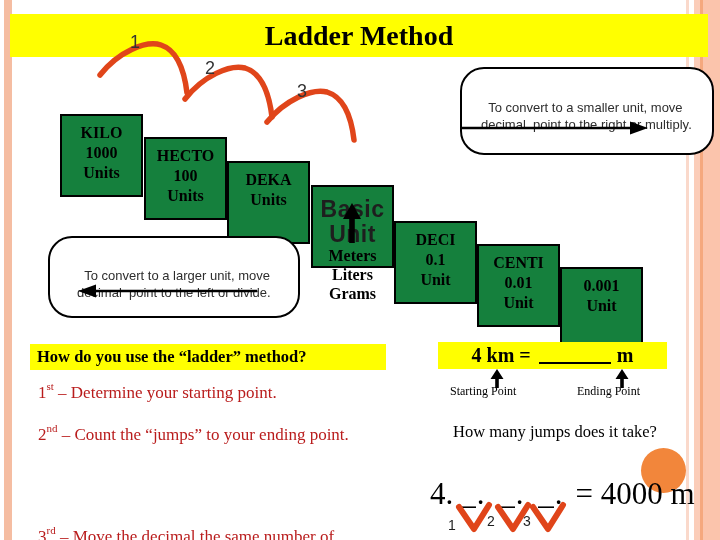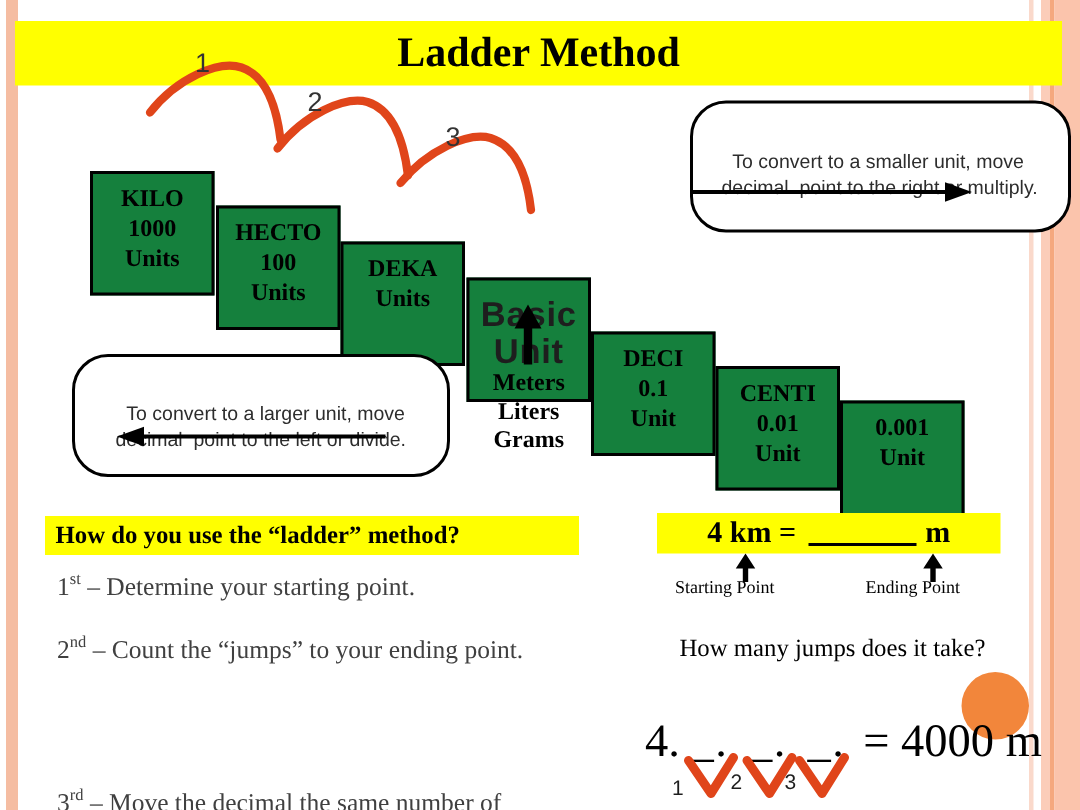--- a/index.html
+++ b/index.html
@@ -41,21 +41,21 @@
   
   .callout{position:absolute;background:#fff;border:2px solid #000;border-radius:24px;
            box-sizing:border-box;z-index:2;font-family:"Liberation Sans","DejaVu Sans",sans-serif;
            font-size:13px;line-height:17px;color:#2d2d2d;white-space:pre-wrap;}
   .co-small{left:428px;top:67px;width:254px;height:88px;padding:13px 10px 0 19px;margin-left:32px;}
   .co-large{left:48px;top:236px;width:252px;height:82px;padding:12px 10px 0 27px;}
 
   
   .q-bar{left:30px;top:344px;width:356px;height:26px;background:#ffff00;z-index:2;}
   .q-text{display:block;font-weight:bold;font-size:16.5px;line-height:26px;padding-left:7px;color:#000;}
-  .step{position:absolute;left:38px;font-size:17px;color:#404040;z-index:2;line-height:22px;}
+  .step{position:absolute;left:38px;font-size:17px;color:#b91c1c;z-index:2;line-height:22px;}
   .s1{top:376px;} .s2{top:418px;} .s3{top:472px;width:340px;margin-top:48px;}
   .step .pre{white-space:pre-wrap;}
   .step sup{font-size:11px;position:relative;top:-1px;}
 
   
   .km-bar{left:438px;top:342px;width:229px;height:27px;background:#ffff00;z-index:2;
           display:flex;align-items:center;justify-content:center;font-size:20px;font-weight:bold;color:#000;}
   .km-blank{display:inline-block;width:72px;height:15px;border-bottom:2px solid #000;margin:0 6px;}
   .km-bar .pfx{margin-right:2px;}
   .pt-label{position:absolute;top:384px;font-size:12px;color:#000;z-index:2;}

